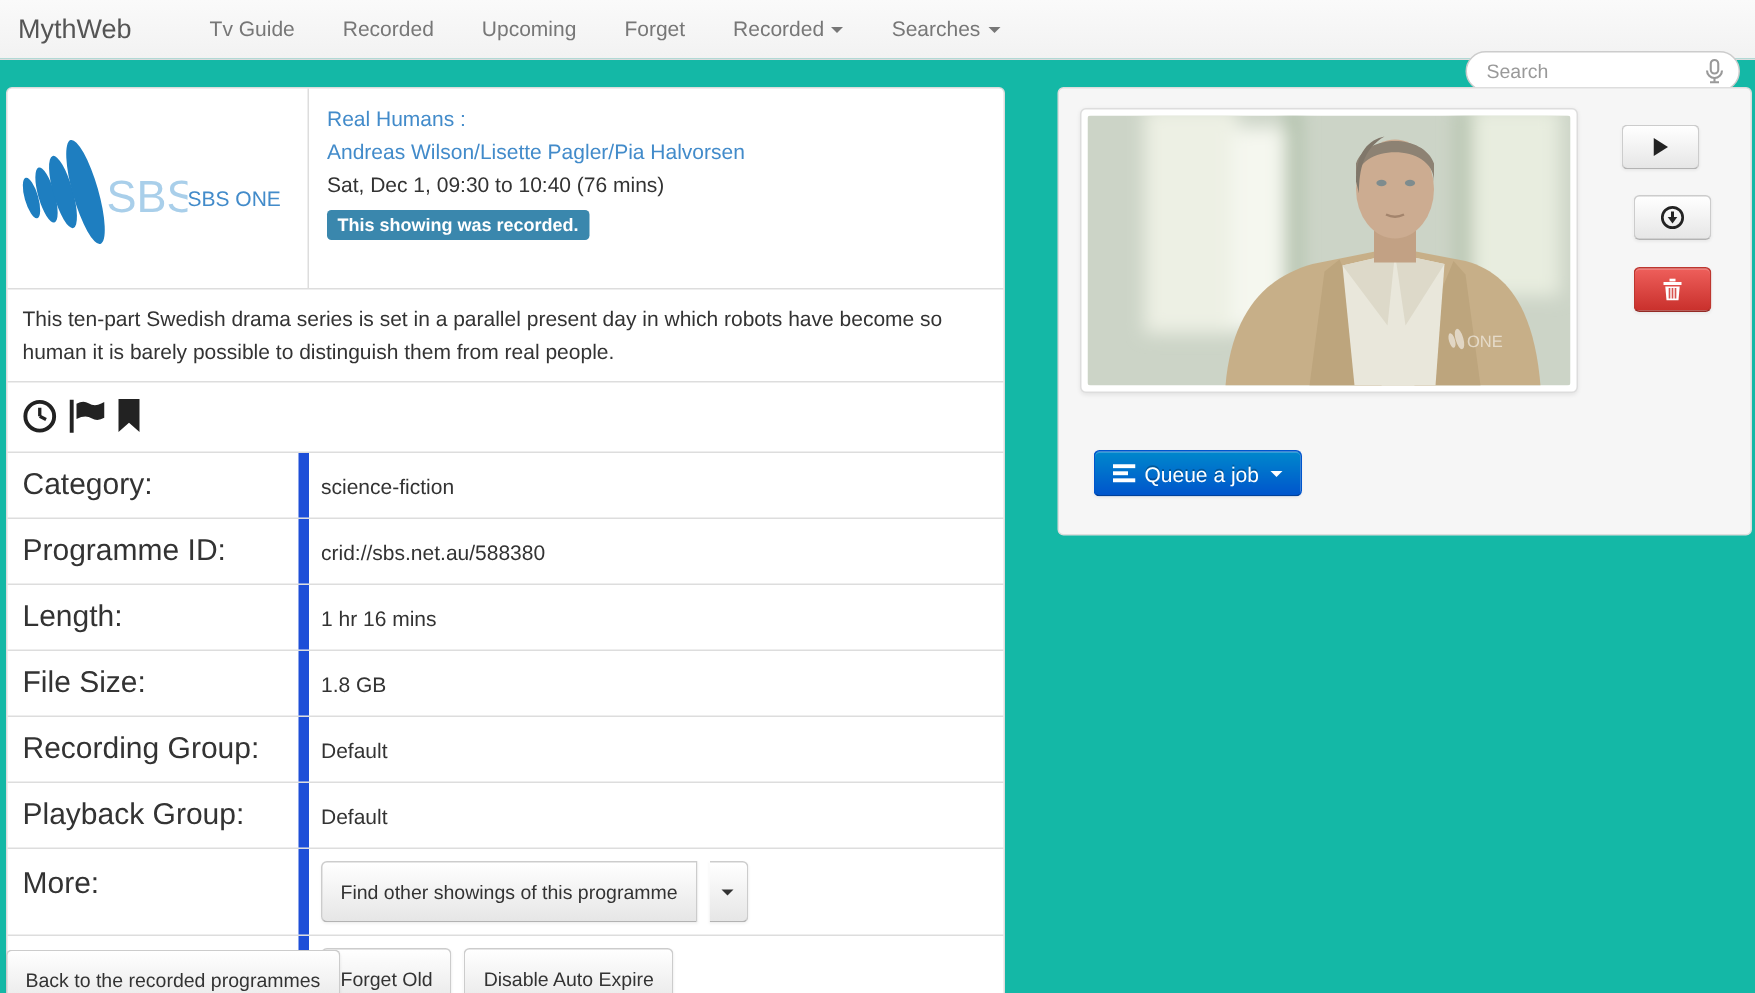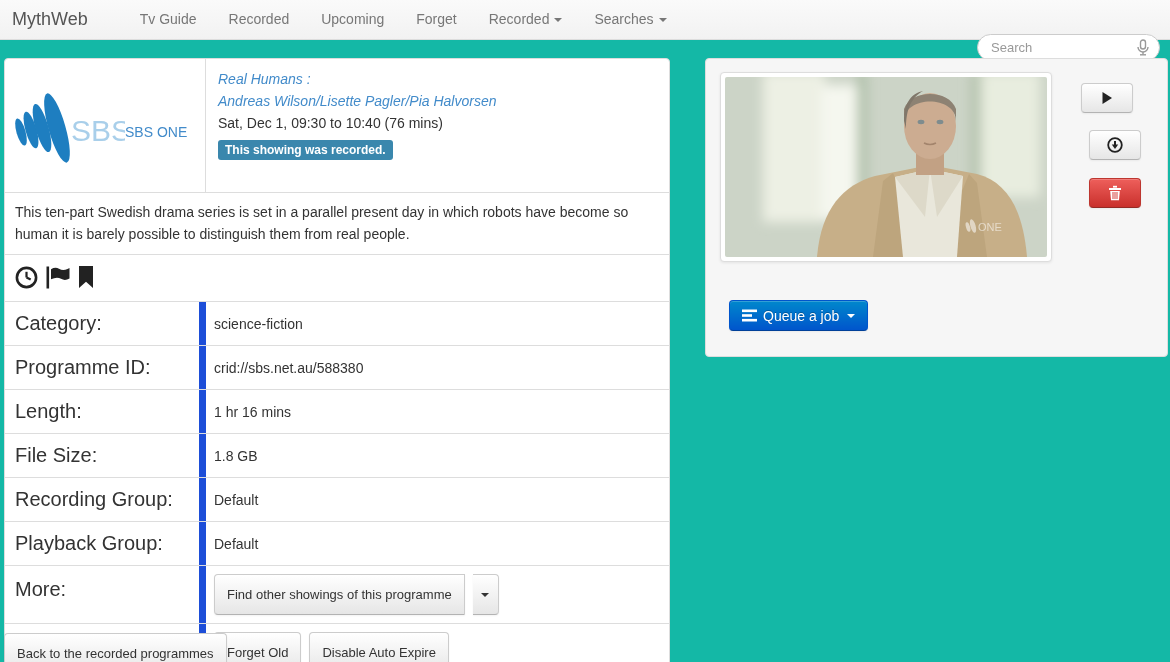--- a/index.html
+++ b/index.html
@@ -24,21 +24,21 @@
   .mic { position:absolute; right:9px; top:5px; }
 
   
   .panel-left { position:absolute; left:4px; top:58px; width:666px;
     border:1px solid #ddd; border-radius:4px; background:#fff; }
   .hdr-row { display:flex; min-height:133px; }
   .channel-cell { width:201px; border-right:1px solid #ddd; display:flex;
     flex-direction:row; align-items:center; justify-content:flex-start; padding:14px 0 8px; }
   .channel-name { color:#428bca; font-size:14px; margin-top:6px; cursor:pointer; }
   .info-cell { flex:1; padding:9px 12px; }
-  .prog-link { color:#428bca; font-size:14px; line-height:22px; cursor:pointer;font-style:italic; }
+  .prog-link { color:#428bca; font-size:14px; line-height:22px; cursor:pointer; }
   .airtime { font-size:14px; line-height:22px; color:#333; }
   .badge-recorded { display:inline-block; margin-top:6px; background:#3a87ad; color:#fff;
     font-size:12px; font-weight:bold; padding:3px 7px; border-radius:3px; }
 
   .desc-row { border-top:1px solid #ddd; padding:9px 10px; font-size:14px;
     line-height:1.55; color:#333; }
   .icons-row { border-top:1px solid #ddd; padding:11px 10px 12px; display:flex;
     gap:7px; align-items:center; }
 
   .drow { display:flex; border-top:1px solid #ddd; align-items:stretch; }

